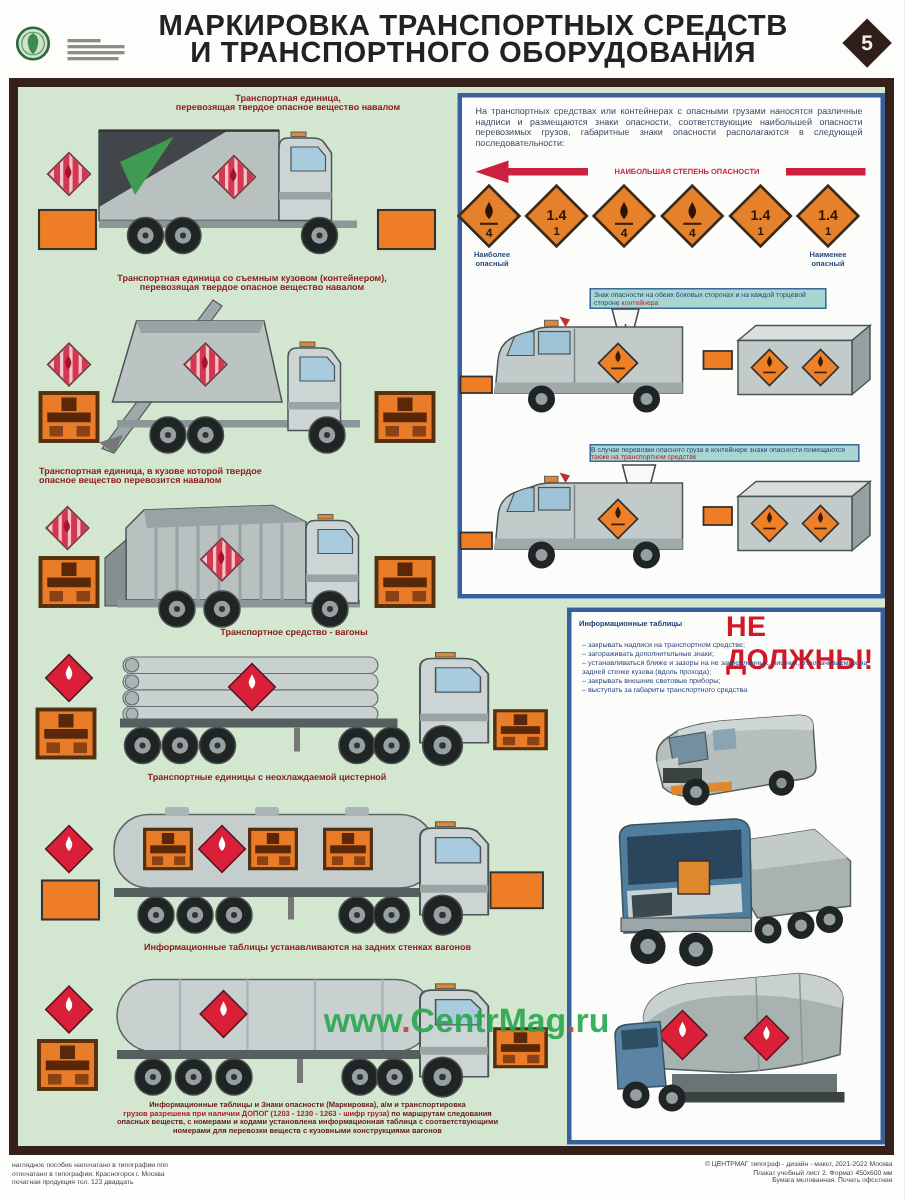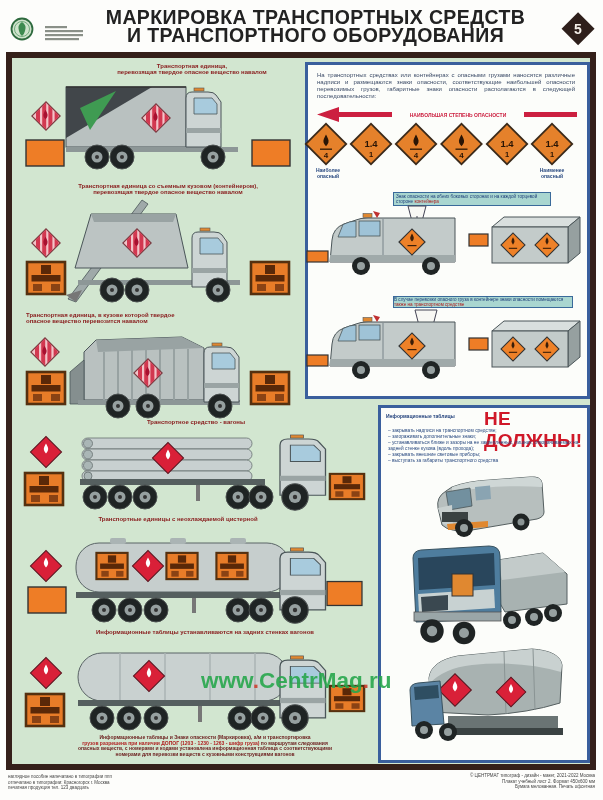--- a/index.html
+++ b/index.html
@@ -5,21 +5,21 @@
   html,body{margin:0;padding:0;}
   body{width:603px;height:800px;position:relative;background:#fdfdfb;font-family:"Liberation Sans",sans-serif;overflow:hidden;}
   .abs{position:absolute;}
   #title{left:14px;top:8px;width:603px;text-align:center;color:#222;font-weight:bold;font-size:19.5px;line-height:18px;letter-spacing:.4px;}
   #frame{left:6px;top:52px;width:578px;height:706px;border:6.5px solid #35201a;background:#d2e6d0;}
   #panel1{left:305px;top:62px;width:279px;height:331px;border:3px solid #3a5f9d;background:#fcfdfa;}
   #panel2{left:378px;top:405px;width:206px;height:352px;border:3px solid #3a5f9d;background:#fcfdfa;}
   .tinyb{color:#2a4a80;}
   #p1text{left:317px;top:72px;width:258px;font-size:6px;line-height:6.9px;color:#3a4a66;text-align:justify;}
   .rowlbl{width:300px;text-align:center;font-size:6px;line-height:6px;color:#8a2020;font-weight:bold;}
-  #wm{left:201px;top:668px;width:220px;font-size:22.5px;font-weight:bold;color:#28a74d;opacity:0.9;}
+  #wm{left:201px;top:668px;width:220px;font-size:22.5px;font-weight:bold;color:#28a74d;opacity:0.9;text-align:center;}
   .foot{font-size:4.5px;line-height:5.5px;color:#444;}
 </style>
 </head>
 <body>
 <div class="abs" id="frame"></div>
 <div class="abs" id="panel1"></div>
 <div class="abs" id="panel2"></div>
 <div class="abs" id="title">МАРКИРОВКА ТРАНСПОРТНЫХ СРЕДСТВ<br>И ТРАНСПОРТНОГО ОБОРУДОВАНИЯ</div>
 
 <div class="abs rowlbl" style="left:42px;top:63px;">Транспортная единица,<br>перевозящая твердое опасное вещество навалом</div>

